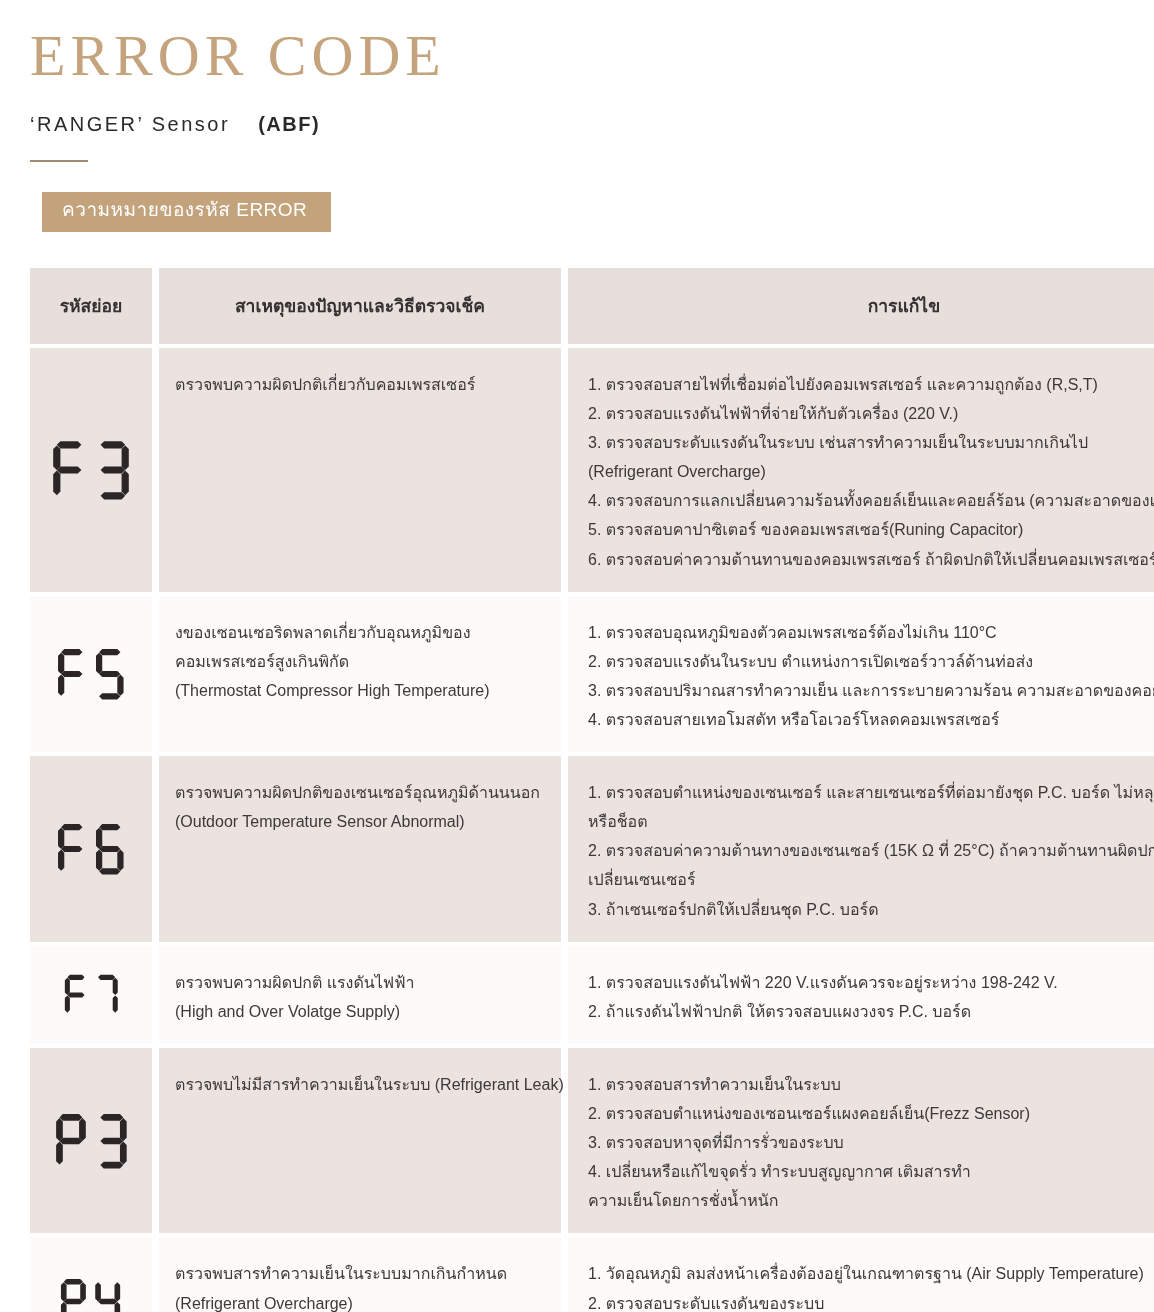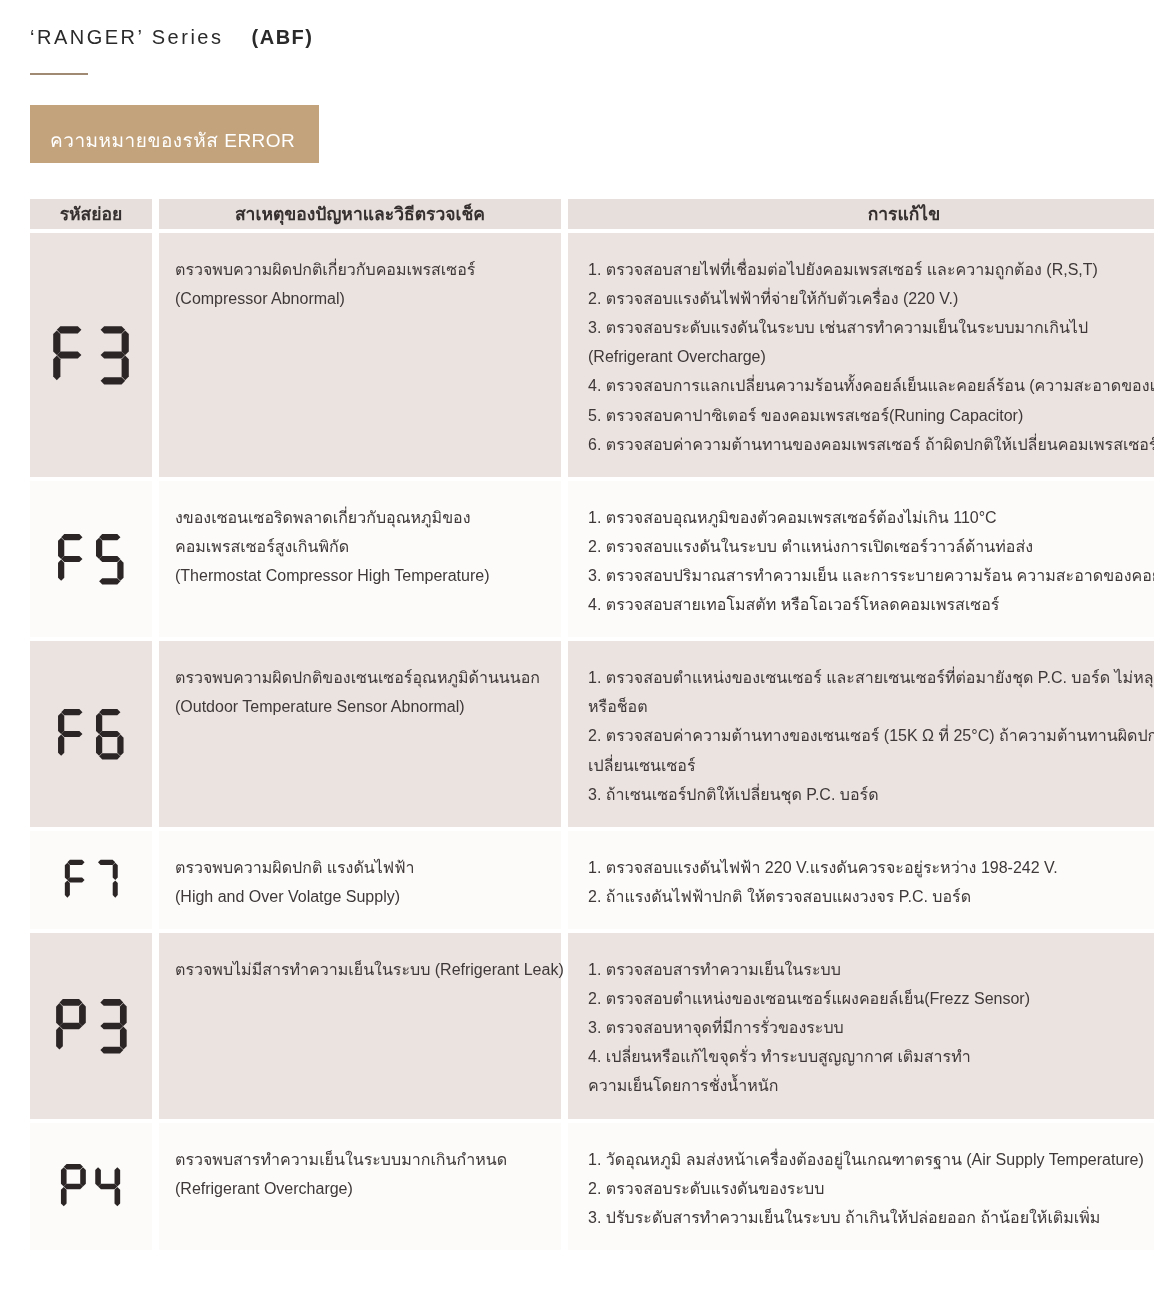--- a/index.html
+++ b/index.html
@@ -30,39 +30,40 @@
   .divider{
     width:58px;height:0;
     border-top:2px solid #a18a73;
     margin:0 0 30px 0;
   }
   .badge{
     display:inline-block;
     background:#c2a37c;
     color:#ffffff;
     font-size:19px;
-    padding:20px 24px 8px 20px;
+    padding:2px 24px 8px 20px;
     letter-spacing:0.5px;
     margin-bottom:36px;
+    margin-left:12px;
   }
 
   .etable{
     display:grid;
     grid-template-columns:122px 402px 1fr;
     column-gap:7px;
     row-gap:4px;
   }
   .trow{display:contents;}
   .cell{padding:18px 18px 18px 16px;}
   .hcell{
     background:#e6dfdb;
     font-weight:bold;
     font-size:17.5px;
     text-align:center;
-    padding:1px 8px;
+    padding:24px 8px;
     color:#363030;
   }
   .trow.band .cell{background:#ebe3e0;}
   .trow.plain .cell{background:#fcfbfa;}
   .code-cell{
     display:flex;align-items:center;justify-content:center;
     padding:14px 8px;
   }
   .cause-cell,.sol-cell{
     font-size:16px;
@@ -78,23 +79,24 @@
   .row-f6 .code-svg{height:52px;}
   .row-f7 .code-svg{height:42px;}
   .row-p3 .code-svg{height:56px;}
   .row-p4 .code-svg{height:47px;}
 </style>
 </head>
 <body>
 
 <div class="page">
 
+  <h1 class="title">ERROR CODE</h1>
 
   <div class="series">
-    <span>‘RANGER’ Series</span>
+    <span>‘RANGER’ Sensor</span>
     <span> </span>
     <span class="code">(ABF)</span>
   </div>
 
   <div class="divider"></div>
 
   <div class="badge">ความหมายของรหัส ERROR</div>
 
   <div class="etable" id="etable">
     <div class="trow header">
@@ -114,21 +116,20 @@
             <g transform="translate(73,0)">
               <polygon points="8,8 14,2 43,2 49,8 43,14 14,14" fill="#2b2526"></polygon>
               <polygon points="49,9 55,15 55,44 49,50 43,44 43,15" fill="#2b2526"></polygon>
               <polygon points="49,51 55,57 55,86 49,92 43,86 43,57" fill="#2b2526"></polygon>
               <polygon points="8,93 14,87 43,87 49,93 43,99 14,99" fill="#2b2526"></polygon>
               <polygon points="8,50 14,44 43,44 49,50 43,56 14,56" fill="#2b2526"></polygon>
             </g>
           </svg>
         </div><div class="cell cause-cell">
           <div class="tline">ตรวจพบความผิดปกติเกี่ยวกับคอมเพรสเซอร์</div>
-          <div class="tline">(Compressor  Abnormal)</div>
         </div><div class="cell sol-cell">
           <div class="tline">1.  ตรวจสอบสายไฟที่เชื่อมต่อไปยังคอมเพรสเซอร์  และความถูกต้อง    (R,S,T)</div>
           <div class="tline">2.  ตรวจสอบแรงดันไฟฟ้าที่จ่ายให้กับตัวเครื่อง  (220  V.)</div>
           <div class="tline">3.  ตรวจสอบระดับแรงดันในระบบ  เช่นสารทำความเย็นในระบบมากเกินไป</div>
           <div class="tline">(Refrigerant  Overcharge)</div>
           <div class="tline">4.  ตรวจสอบการแลกเปลี่ยนความร้อนทั้งคอยล์เย็นและคอยล์ร้อน  (ความสะอาดของแผงคอยล์)</div>
           <div class="tline">5.  ตรวจสอบคาปาซิเตอร์  ของคอมเพรสเซอร์(Runing  Capacitor)</div>
           <div class="tline">6.  ตรวจสอบค่าความต้านทานของคอมเพรสเซอร์  ถ้าผิดปกติให้เปลี่ยนคอมเพรสเซอร์</div>
         </div></div>
       <div class="trow row-f5 plain"><div class="cell code-cell">

